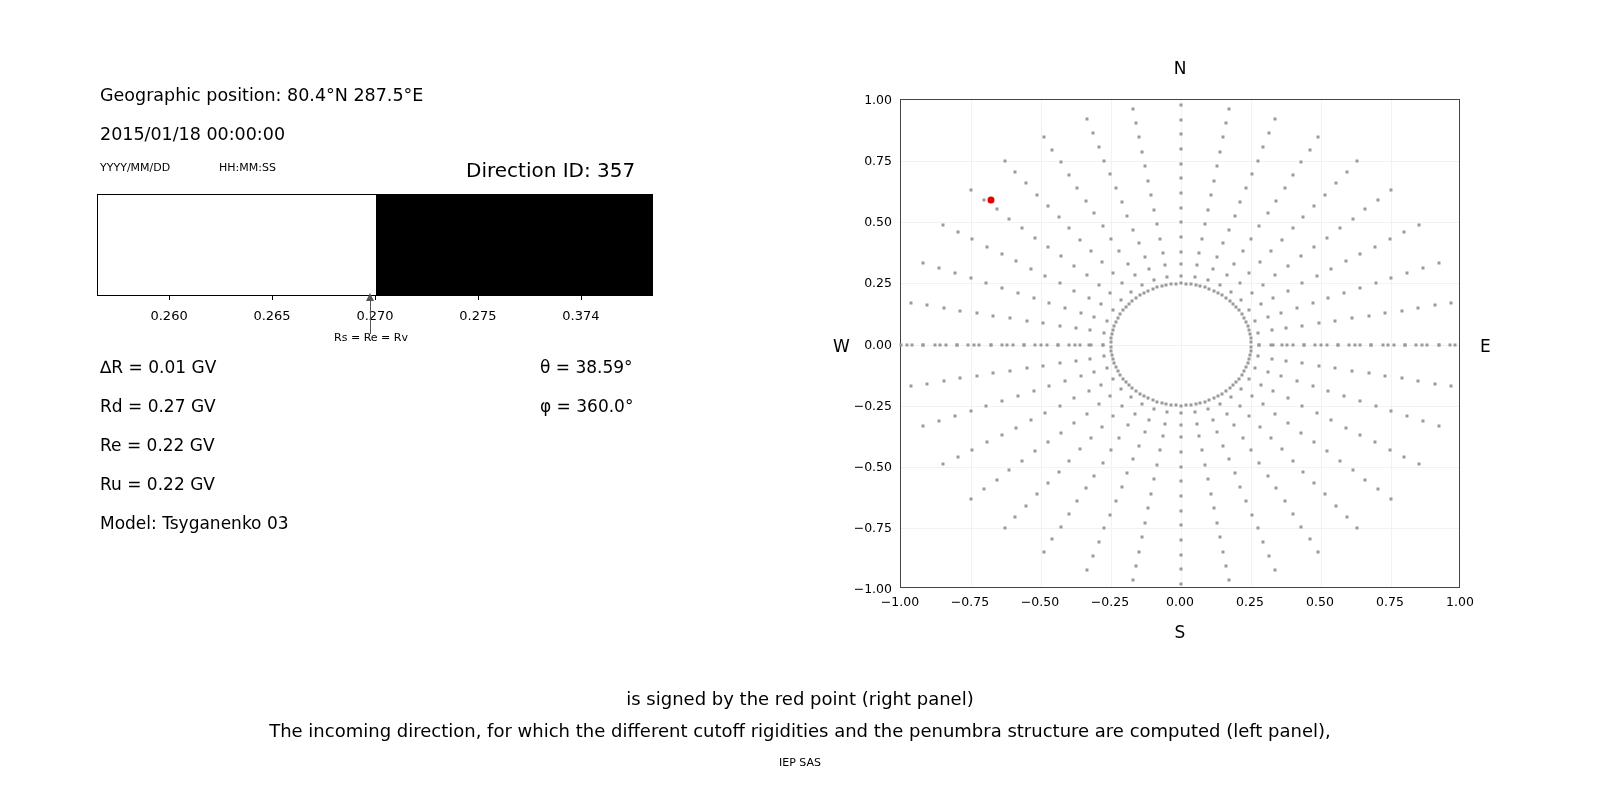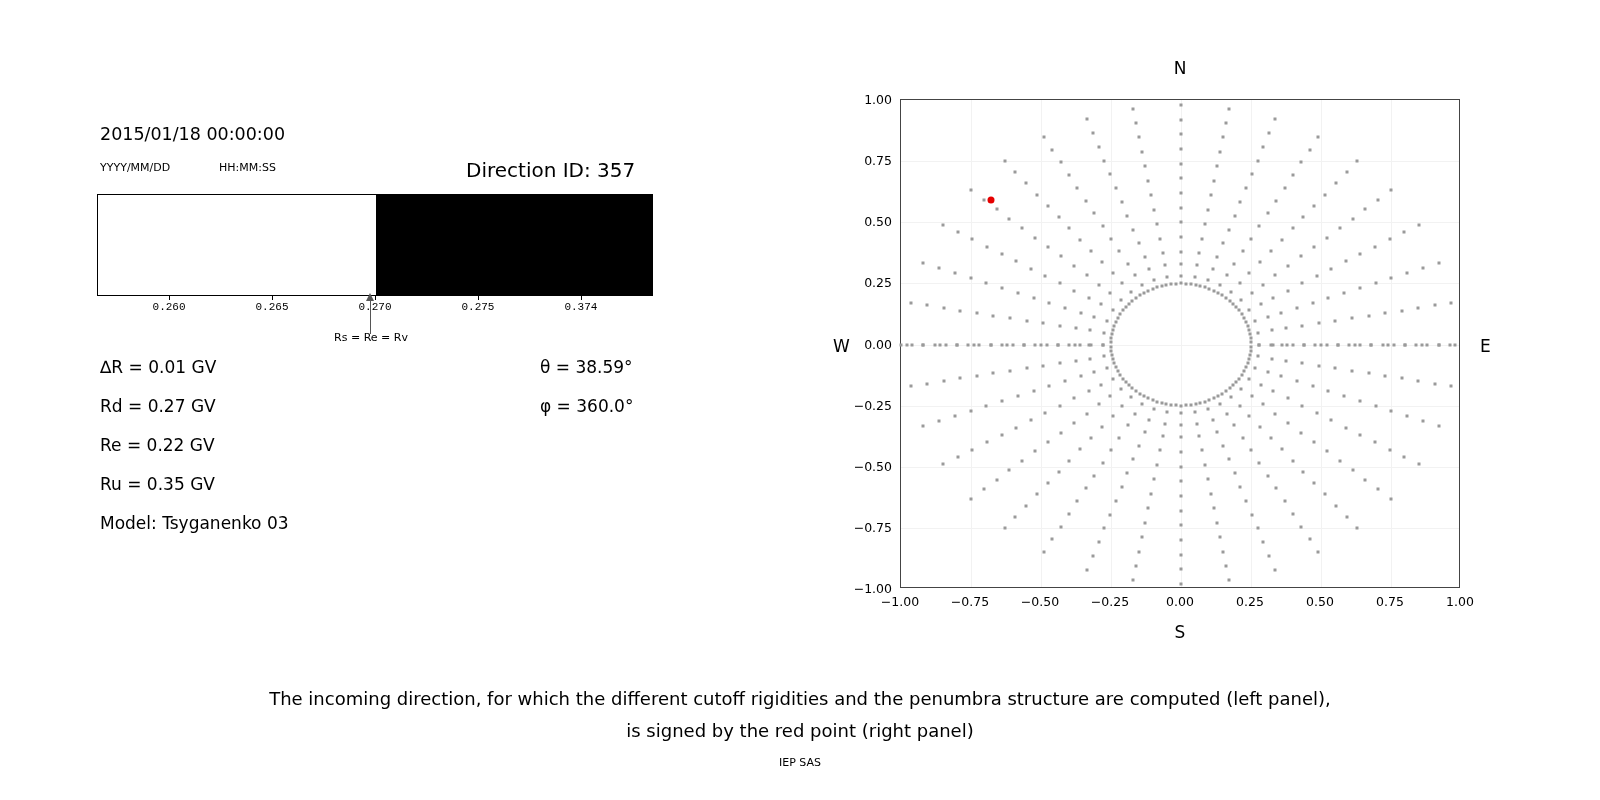--- a/index.html
+++ b/index.html
@@ -84,25 +84,24 @@
   }
   .tick-mark {
     position: absolute;
     top: 0;
     width: 1px;
     height: 4px;
     background: #000;
   }
   .tick-label {
     position: absolute;
-    top: 5px;
-    font-size: 11px;
+    top: 12px;
+    font-size: 13px;
     transform: translateX(-50%);
     white-space: nowrap;
-    font-family: Liberation Mono, monospace;
   }
 
   
   #rs-arrow {
     position: absolute;
     left: 370px;
     top: 296px;
     width: 1px;
     height: 38px;
     background: #555;
@@ -221,20 +220,21 @@
     text-align: center;
     font-size: 11px;
     color: #000;
   }
 </style>
 </head>
 <body>
 
 <div id="left-panel">
 
+  <div class="info-line" id="geo-position">Geographic position: 80.4°N 287.5°E</div>
 
   <div class="info-line" id="datetime">2015/01/18 00:00:00</div>
 
   <div id="date-format-label">YYYY/MM/DD</div>
   <div id="time-format-label">HH:MM:SS</div>
 
   <div id="direction-id">Direction ID: 357</div>
 
   <div id="penumbra-plot">
       <div class="penumbra-band" style="left: 0px; width: 278px; background: rgb(255, 255, 255);"></div>
@@ -253,21 +253,21 @@
       <div class="tick-label" style="left: 483.926px;">0.374</div>
     </div>
 
   <div id="rs-arrow"></div>
   <div id="rs-arrow-head"></div>
   <div id="rs-label">Rs = Re = Rv</div>
 
   <div class="param" id="p-dR">∆R = 0.01 GV</div>
   <div class="param" id="p-Rd">Rd = 0.27 GV</div>
   <div class="param" id="p-Re">Re = 0.22 GV</div>
-  <div class="param" id="p-Ru">Ru = 0.35 GV</div>
+  <div class="param" id="p-Ru">Ru = 0.22 GV</div>
   <div class="param" id="p-model">Model: Tsyganenko 03</div>
   <div class="param" id="p-theta">θ = 38.59°</div>
   <div class="param" id="p-phi">φ = 360.0°</div>
 </div>
 
 <div id="right-panel">
   <div class="compass" id="compass-n">N</div>
   <div class="compass" id="compass-s">S</div>
   <div class="compass" id="compass-w">W</div>
   <div class="compass" id="compass-e">E</div>
@@ -898,16 +898,16 @@
     <div class="axis-num xlab" style="left: 240px; top: 594px;">−0.50</div>
     <div class="axis-num xlab" style="left: 310px; top: 594px;">−0.25</div>
     <div class="axis-num xlab" style="left: 380px; top: 594px;">0.00</div>
     <div class="axis-num xlab" style="left: 450px; top: 594px;">0.25</div>
     <div class="axis-num xlab" style="left: 520px; top: 594px;">0.50</div>
     <div class="axis-num xlab" style="left: 590px; top: 594px;">0.75</div>
     <div class="axis-num xlab" style="left: 660px; top: 594px;">1.00</div>
   </div>
 
 <div id="caption">
+  <div>is signed by the red point (right panel)</div>
   <div>The incoming direction, for which the different cutoff rigidities and the penumbra structure are computed (left panel),</div>
-  <div>is signed by the red point (right panel)</div>
 </div>
 <div id="credit">IEP SAS</div>
 
 </body></html>

